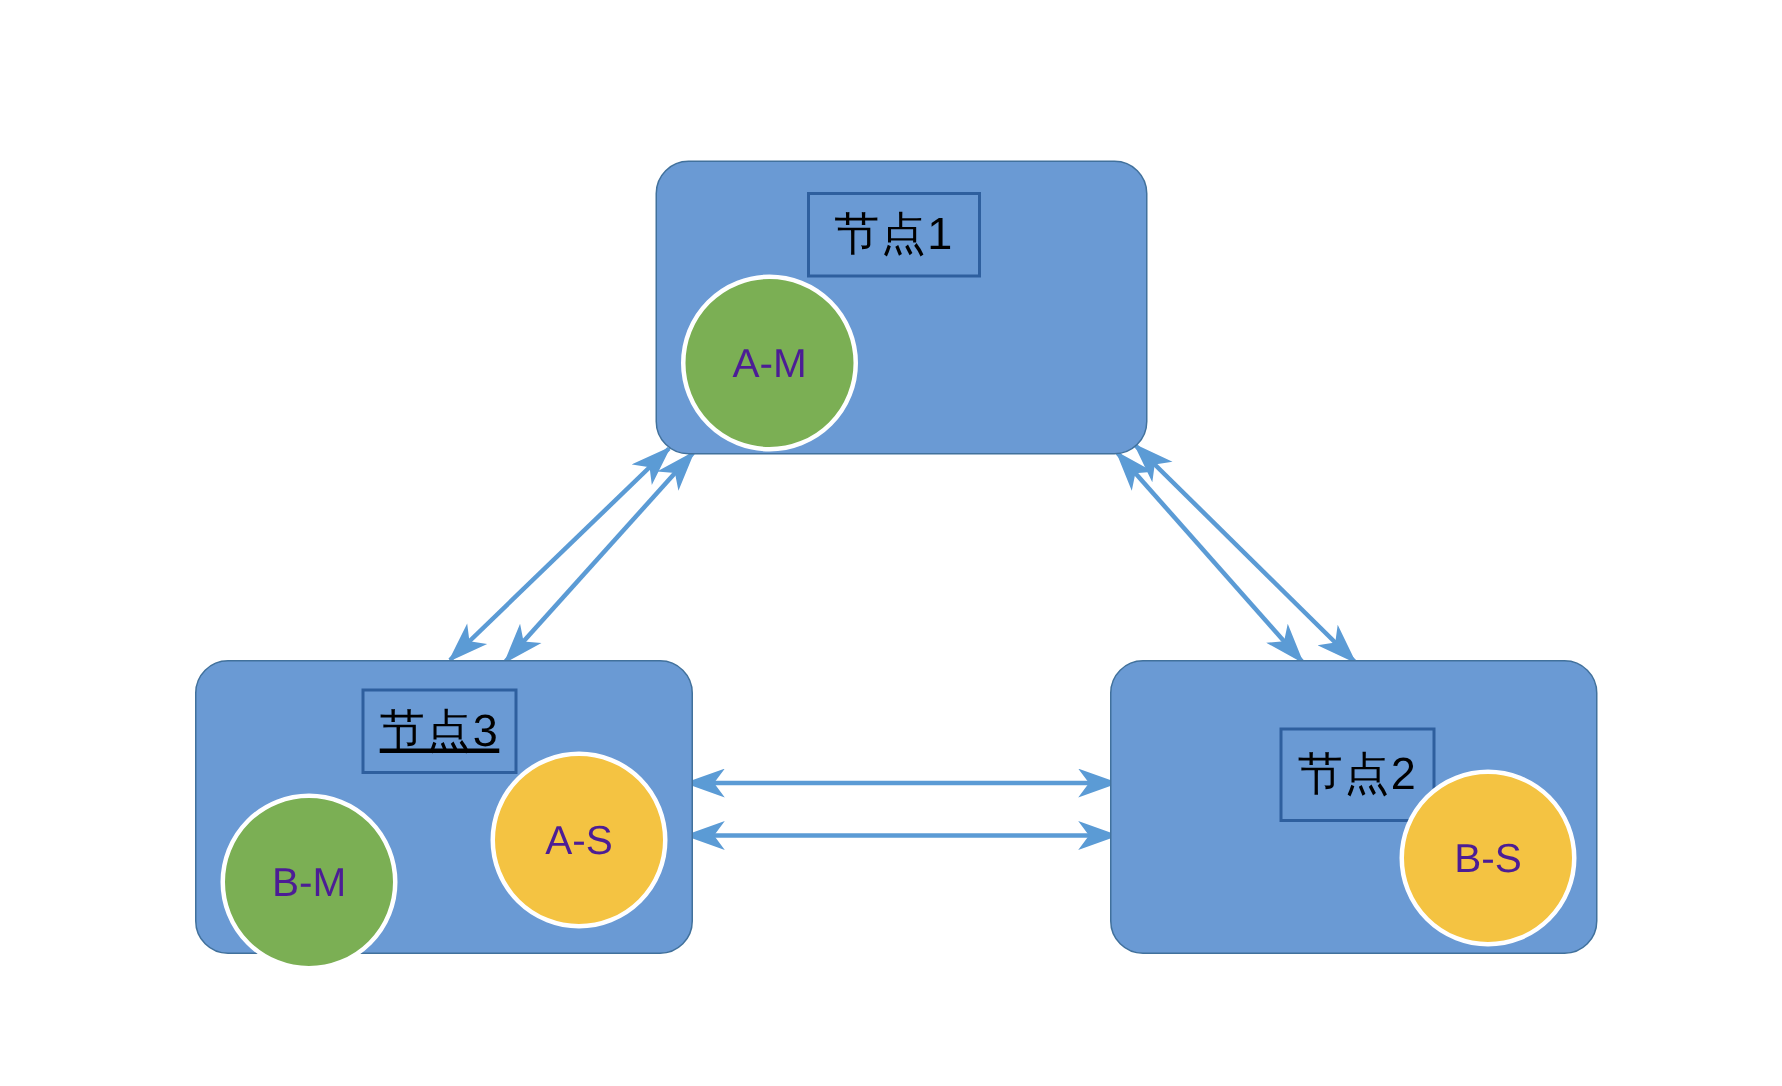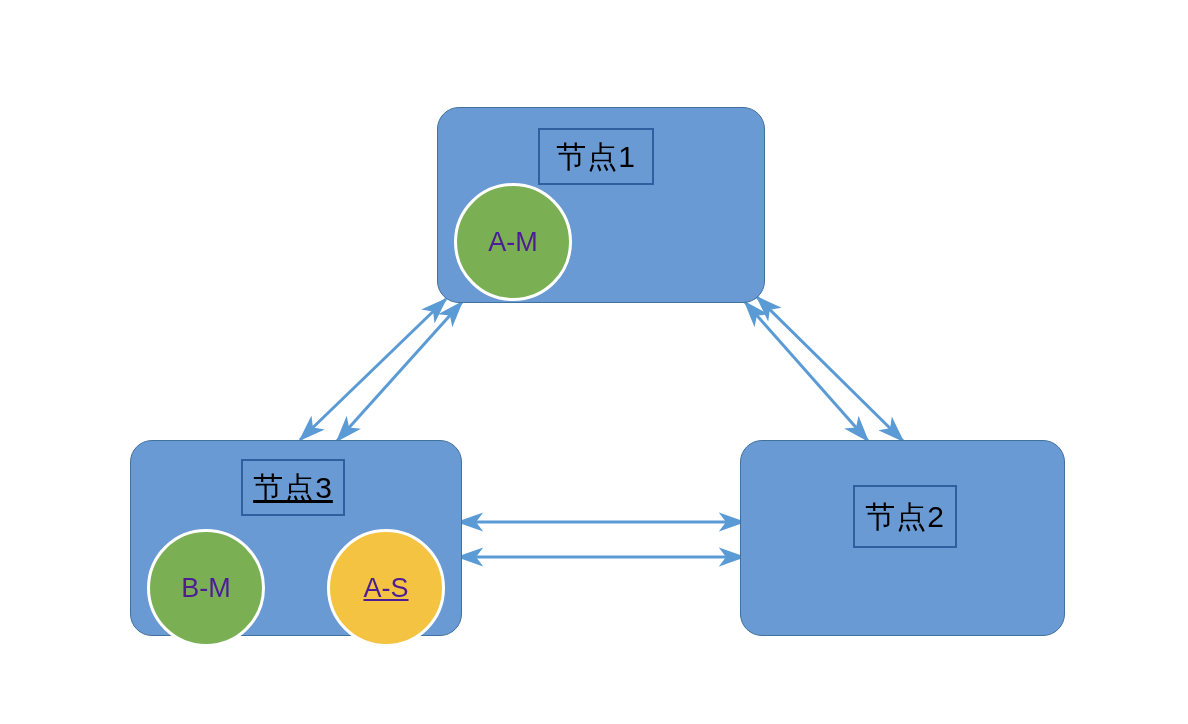--- a/index.html
+++ b/index.html
@@ -103,24 +103,27 @@
     </div>
   </div>
 
   <div class="node" style="left:130px; top:440px; width:332px; height:196px;">
     <div class="node-label" style="left:110px; top:18px; width:104px; height:57px;text-decoration:underline;">
       <span>节点3</span>
     </div>
     <div class="circle master" style="left:16px; top:88px; width:118px; height:118px;">
       <span>B-M</span>
     </div>
-    <div class="circle slave" style="left:196px; top:88px; width:118px; height:118px;text-decoration:underline;">
+    <div class="circle slave" style="left:196px; top:60px; width:118px; height:118px;">
       <span>A-S</span>
     </div>
   </div>
 
   <div class="node" style="left:740px; top:440px; width:325px; height:196px;">
     <div class="node-label" style="left:112px; top:18px; width:104px; height:63px;margin-top:26px;">
       <span>节点2</span>
     </div>
+    <div class="circle slave" style="left:192px; top:72px; width:118px; height:118px;">
+      <span>B-S</span>
+    </div>
   </div>
 
 </div>
 
 </body></html>

